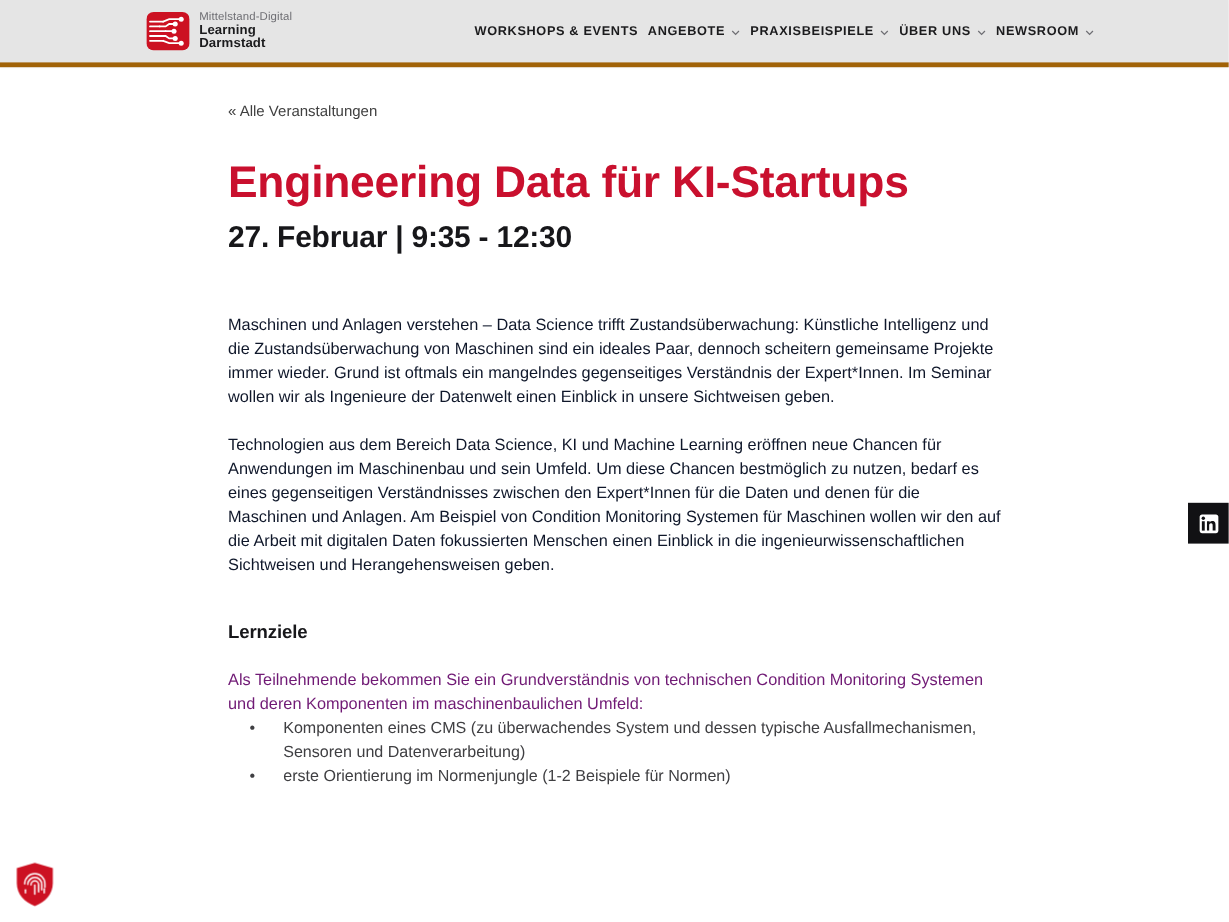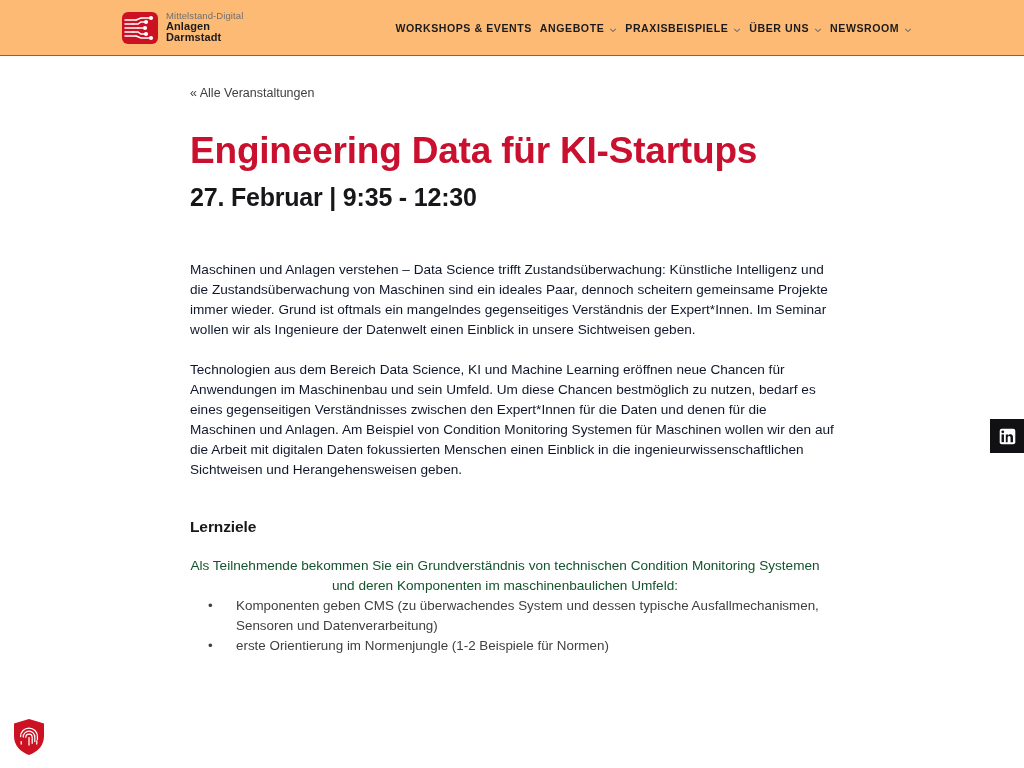--- a/index.html
+++ b/index.html
@@ -13,24 +13,24 @@
   body {
     font-family: "Liberation Sans", sans-serif;
     color: #3a3a3c;
     -webkit-font-smoothing: antialiased;
   }
 
   
   .site-header {
     position: relative;
     height: 56px;
-    background: #fdba74;
-    display: flex;
-    align-items: center;
-    border-bottom: 1px solid #a16207;
+    background: #e5e5e5;
+    display: flex;
+    align-items: center;
+    border-bottom: 4px solid #a16207;
     box-shadow: 0 1px 3px rgba(0,0,0,0.045);
     z-index: 40;
   }
   .logo-block {
     display: flex;
     align-items: center;
     margin-left: 122px;
     gap: 8px;
     text-decoration: none;
   }
@@ -130,23 +130,22 @@
     letter-spacing: -0.1px;
   }
   .section-head.sub {
     margin: 38px 0 16px 0;
     font-size: 16px;
   }
   .intro-note {
     margin: 0;
     font-size: 13.6px;
     line-height: 1.47;
-    color: #14532d;
+    color: #701a75;
     max-width: 630px;
-    text-align: center;
   }
 
   .bullet-list {
     margin: 0;
     padding-left: 46px;
     list-style: none;
   }
   .bullet-list li {
     position: relative;
     font-size: 13.4px;
@@ -216,21 +215,21 @@
           <circle cx="29" cy="6" r="2.1"></circle>
           <circle cx="24" cy="10" r="2.1"></circle>
           <circle cx="23" cy="16" r="2.1"></circle>
           <circle cx="24" cy="22" r="2.1"></circle>
           <circle cx="29" cy="26" r="2.1"></circle>
         </g>
       </svg>
     </span>
     <span class="logo-text">
       <span class="logo-line1">Mittelstand-Digital</span>
-      <span class="logo-line2">Anlagen</span>
+      <span class="logo-line2">Learning</span>
       <span class="logo-line3">Darmstadt</span>
     </span>
   </a>
 
   <nav class="main-nav">
 
     <a class="nav-item" href="#">
       <span>WORKSHOPS &amp; EVENTS</span>
     </a>
 
@@ -286,21 +285,21 @@
     <p>Technologien aus dem Bereich Data Science, KI und Machine Learning eröffnen neue Chancen für Anwendungen im Maschinenbau und sein Umfeld. Um diese Chancen bestmöglich zu nutzen, bedarf es eines gegenseitigen Verständnisses zwischen den Expert*Innen für die Daten und denen für die Maschinen und Anlagen. Am Beispiel von Condition Monitoring Systemen für Maschinen wollen wir den auf die Arbeit mit digitalen Daten fokussierten Menschen einen Einblick in die ingenieurwissenschaftlichen Sichtweisen und Herangehensweisen geben.</p>
   </section>
 
   <h3 class="section-head">Lernziele</h3>
 
   <p class="intro-note">Als Teilnehmende bekommen Sie ein Grundverständnis von technischen Condition Monitoring Systemen und deren Komponenten im maschinenbaulichen Umfeld:</p>
 
 
   <ul class="bullet-list">
     <li>
-      <span class="dot">•</span><span>Komponenten geben CMS (zu überwachendes System und dessen typische Ausfallmechanismen, Sensoren und Datenverarbeitung)</span>
+      <span class="dot">•</span><span>Komponenten eines CMS (zu überwachendes System und dessen typische Ausfallmechanismen, Sensoren und Datenverarbeitung)</span>
     </li>
     <li>
       <span class="dot">•</span><span>erste Orientierung im Normenjungle (1-2 Beispiele für Normen)</span>
     </li>
   </ul>
 
   
   <div class="share-rail">
     <span>
       <svg viewBox="0 0 24 24" aria-hidden="true">

